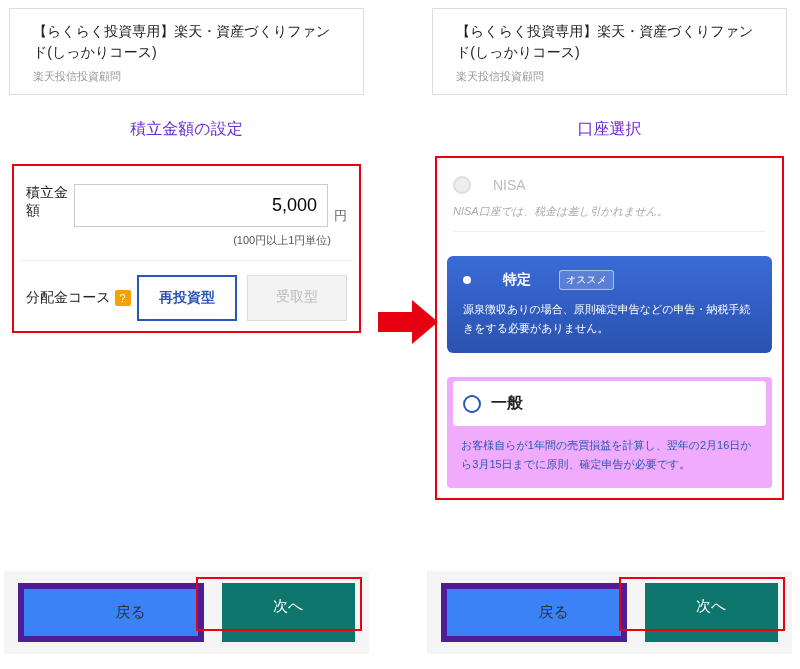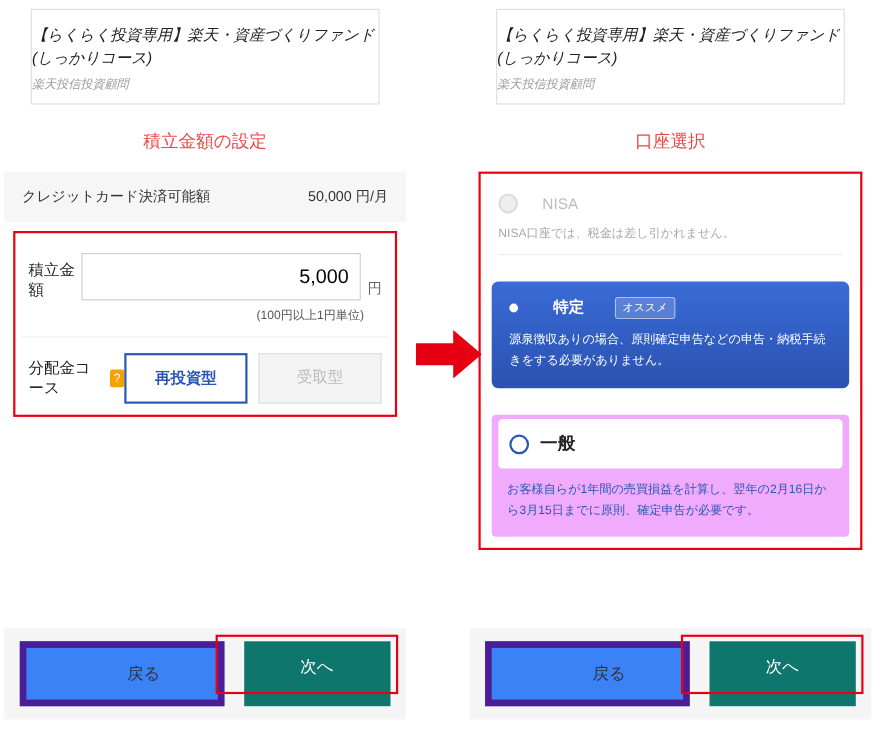--- a/index.html
+++ b/index.html
@@ -17,51 +17,50 @@
     display: flex;
     flex-direction: column;
     position: relative;
     height: 660px;
   }
   .panel-left { margin-left: 4px; }
   .panel-right { margin-left: 58px; }
 
   .fund-card {
     border: 1px solid #ddd;
-    padding: 12px 0 10px;
-    margin: 8px 24px 0;
-    font-style: italic;
+    padding: 12px 23px 10px;
+    margin: 8px 5px 0;
   }
   .fund-name { font-size: 14px; line-height: 1.5; color: #222; }
   .fund-sub { font-size: 11px; color: #999; margin-top: 6px; }
 
   .section-title {
     text-align: center;
-    color: #ef4444;
+    color: #6d28d9;
     font-size: 16px;
     margin: 24px 0 16px;
   }
 
   
   .credit-row {
     background: #f6f6f6;
     display: flex;
     justify-content: space-between;
     padding: 14px 16px;
     font-size: 13px;
     color: #333;
   }
   .redbox-left {
     margin: 8px 8px 0;
     border: 2px solid #e60012;
     padding: 6px 6px 8px;
   }
   .amount-row {
     display: flex;
-    align-items: flex-end;
+    align-items: flex-start;
     padding: 12px 6px 2px;
   }
   .amount-label { font-size: 14px; color: #222; width: 110px; }
   .amount-input {
     flex: 1;
     border: 1px solid #ccc;
     text-align: right;
     padding: 10px 10px;
     font-size: 18px;
     font-family: inherit;
@@ -80,21 +79,21 @@
     align-items: center;
     justify-content: center;
     width: 16px; height: 16px;
     background: #f5a100;
     color: #fff;
     font-size: 11px;
     border-radius: 2px;
   }
   .dist-btns { display: flex; gap: 10px; margin-left: auto; }
   .dist-btn {
-    width: 112px;
+    width: 100px;
     padding: 12px 0;
     text-align: center;
     font-size: 14px;
     border: 1px solid #ddd;
     background: #f3f3f3;
     color: #bbb;
   }
   .dist-btn.selected {
     border: 2px solid #2a57b6;
     background: #fff;
@@ -111,21 +110,21 @@
   .opt-block { padding: 12px 16px; }
   .opt-header { display: flex; align-items: center; gap: 22px; font-size: 14px; }
   .circle {
     width: 18px; height: 18px; border: 2px solid #bbb; border-radius: 50%;
     display: inline-flex; align-items: center; justify-content: center;
   }
   .circle.disabled { border-color: #ddd; background: #eee; }
   .circle.blue { border-color: #2a57b6; }
   .opt-title { color: #222; font-weight: 500; }
   .opt-title.disabled { color: #bbb; }
-  .opt-note { font-size: 11px; color: #aaa; margin-top: 10px; }
+  .opt-note { font-size: 11px; color: #aaa; margin-top: 10px; font-style: italic; }
   .opt-divider { border-top: 1px solid #eee; margin: 0 16px; }
 
   .tokutei {
     background: linear-gradient(180deg,#3a6bd6,#2a52b0);
     color: #fff;
     margin: 24px 10px;
     border-radius: 6px;
     padding: 14px 16px 16px;
   }
   .tokutei .opt-header { color: #fff; }
@@ -198,24 +197,20 @@
 <body>
 
 <div class="panel panel-left">
   <div class="fund-card">
     <div class="fund-name">【らくらく投資専用】楽天・資産づくりファンド(しっかりコース)</div>
     <div class="fund-sub">楽天投信投資顧問</div>
   </div>
 
   <div class="section-title">積立金額の設定</div>
 
-  <div class="credit-row">
-    <span>クレジットカード決済可能額</span>
-    <span>50,000 円/月</span>
-  </div>
 
   <div class="redbox-left">
     <div class="amount-row">
       <div class="amount-label">積立金額</div>
       <input class="amount-input" value="5,000" style="">
       <div class="amount-unit">円</div>
     </div>
     <div class="amount-hint">(100円以上1円単位)</div>
     <div class="divider"></div>
     <div class="dist-row">

